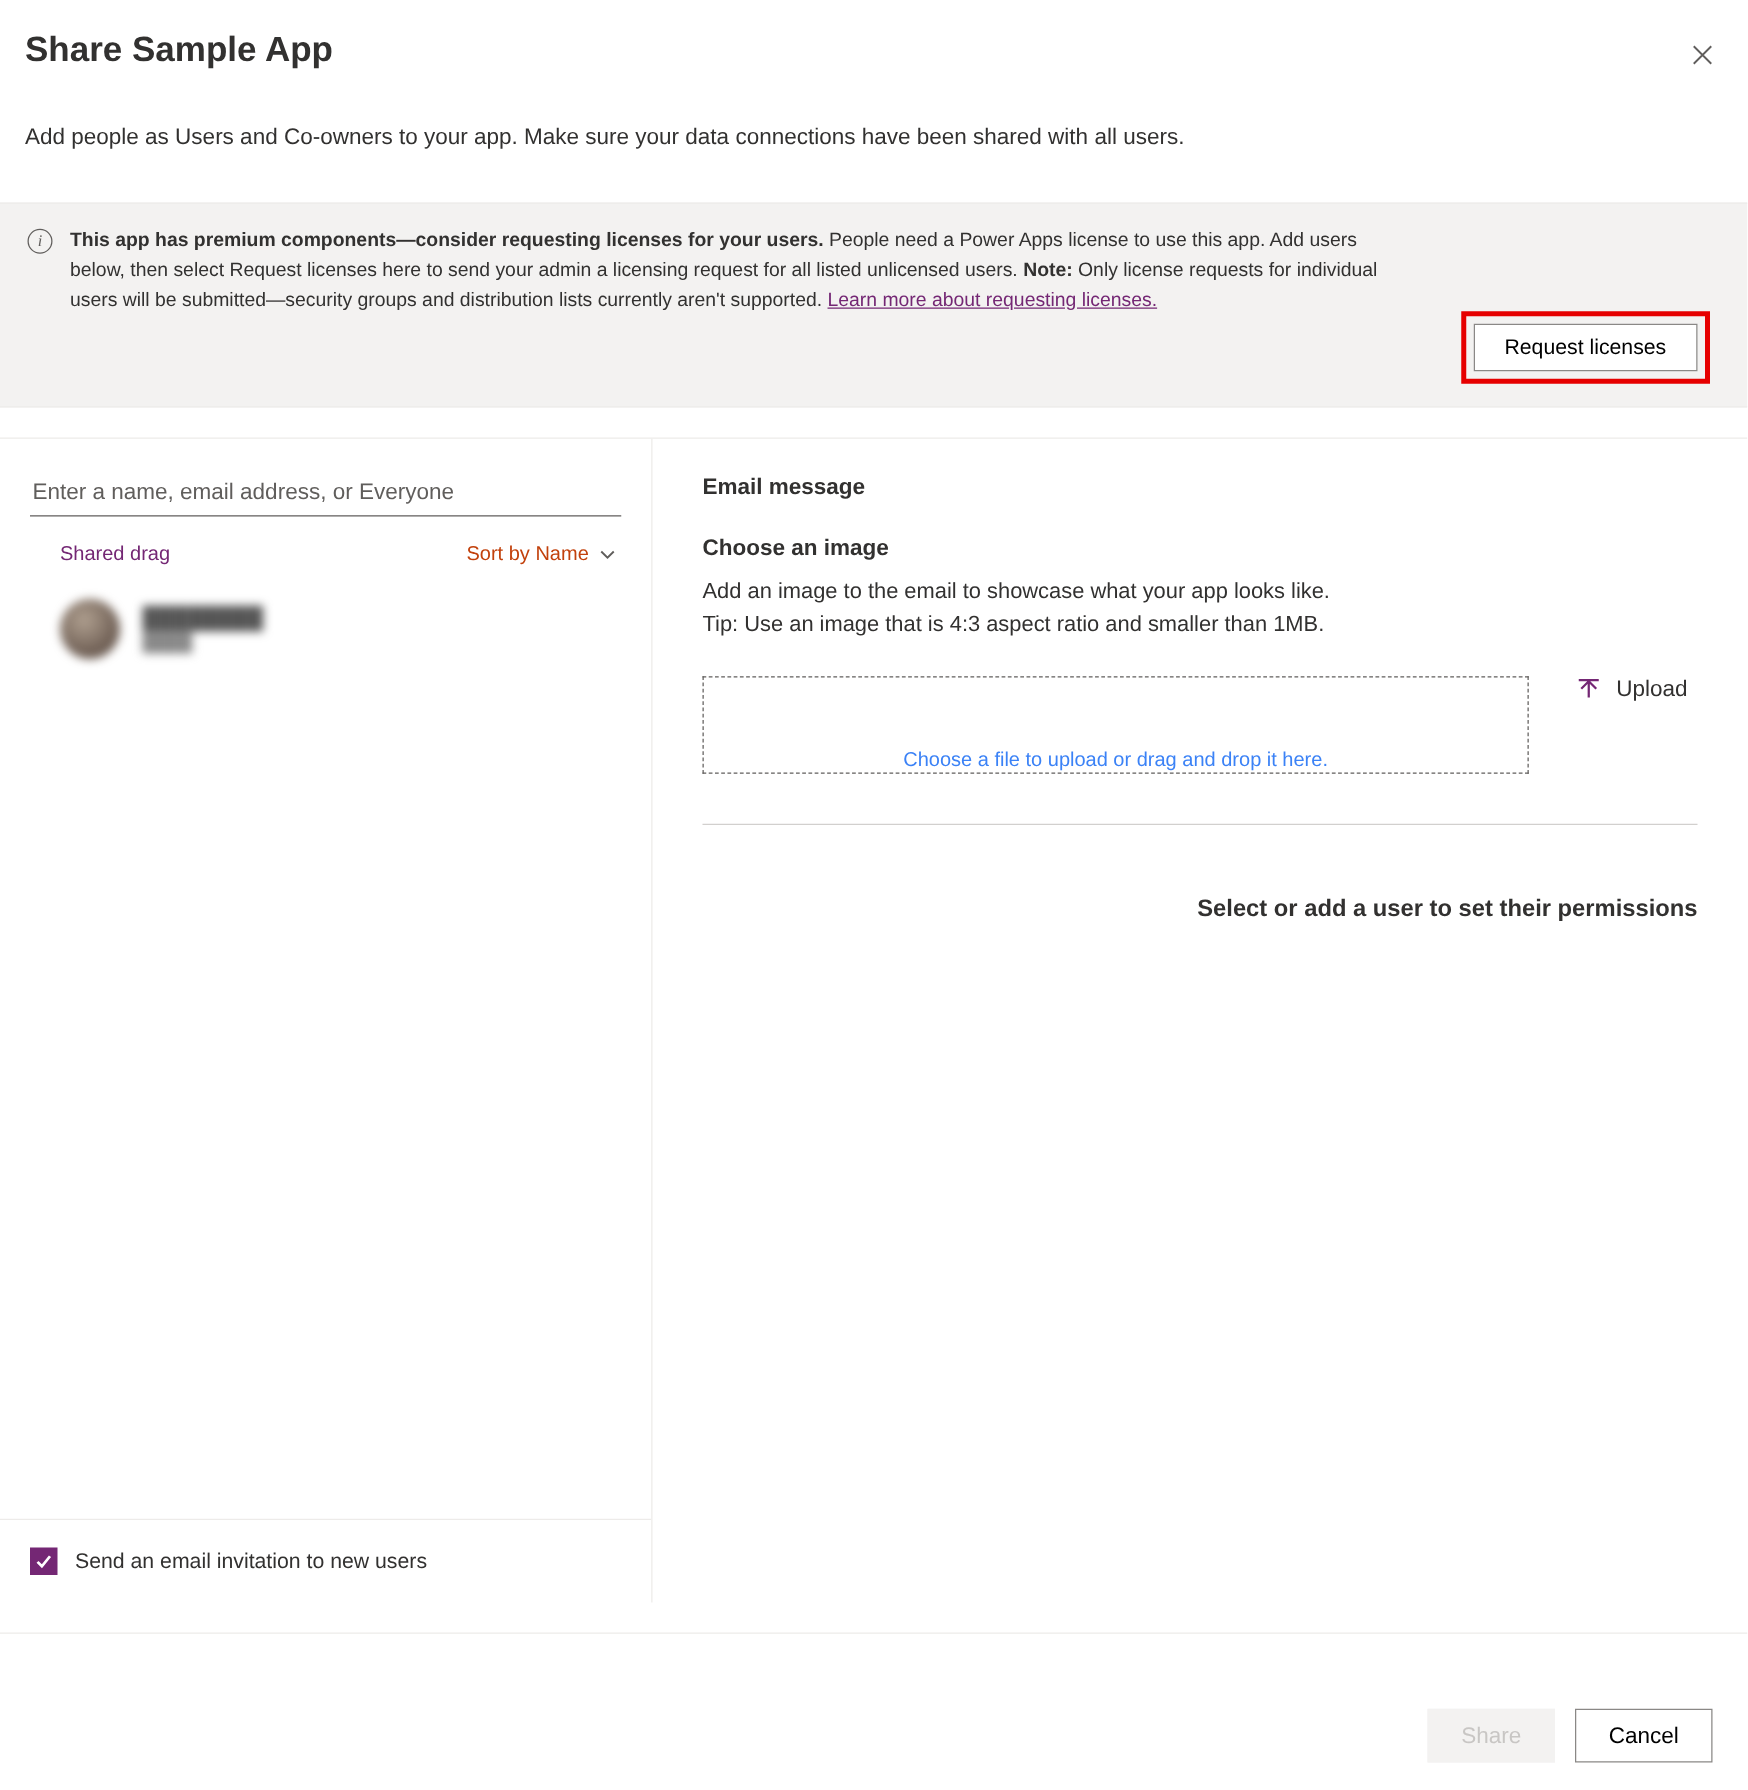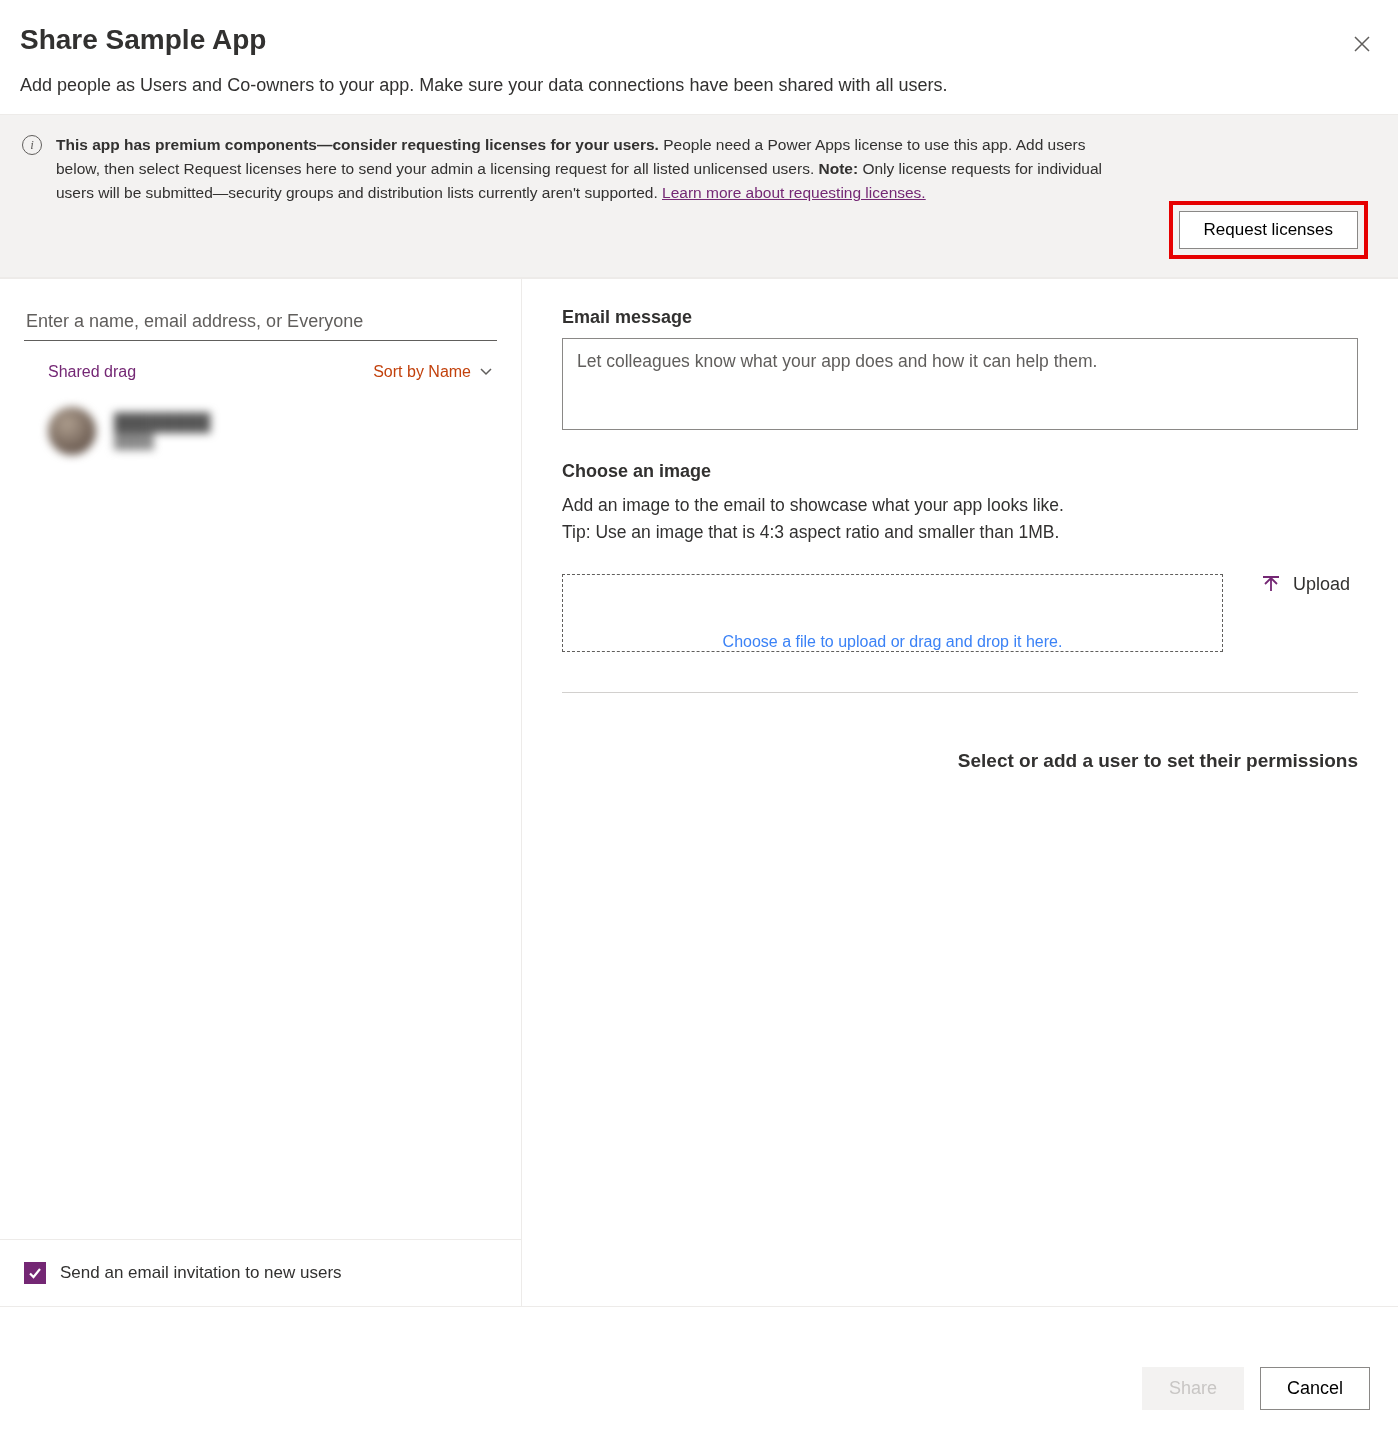--- a/index.html
+++ b/index.html
@@ -9,20 +9,21 @@
     color: #323130;
     background: #fff;
     font-size: 14px;
   }
   .panel {
     width: 1398px;
     height: 1432px;
     position: relative;
     display: flex;
     flex-direction: column;
+    gap: 24px;
   }
   .header {
     padding: 24px 20px 12px 20px;
     display: flex;
     align-items: flex-start;
     justify-content: space-between;
   }
   .title {
     font-size: 28px;
     font-weight: 600;
@@ -306,21 +307,20 @@
           <svg width="16" height="16" viewBox="0 0 16 16">
               <path d="M3 8.5 L6.5 12 L13 4" stroke="#fff" stroke-width="2.2" fill="none"></path>
             </svg>
         </div>
         <span class="email-invite-label">Send an email invitation to new users</span>
       </div>
     </div>
 
     <div class="right-col">
       <div class="field-label">Email message</div>
-      <textarea class="email-textarea" placeholder="Let colleagues know what your app does and how it can help them." style=""></textarea>
 
       <div class="include-image-block">
         <div class="field-label">Choose an image</div>
         <div class="help-text">Add an image to the email to showcase what your app looks like.</div>
         <div class="help-text">Tip: Use an image that is 4:3 aspect ratio and smaller than 1MB.</div>
       </div>
 
       <div class="upload-row">
         <div class="dropzone">
           <span>Choose a file to upload or drag and drop it here.</span>

